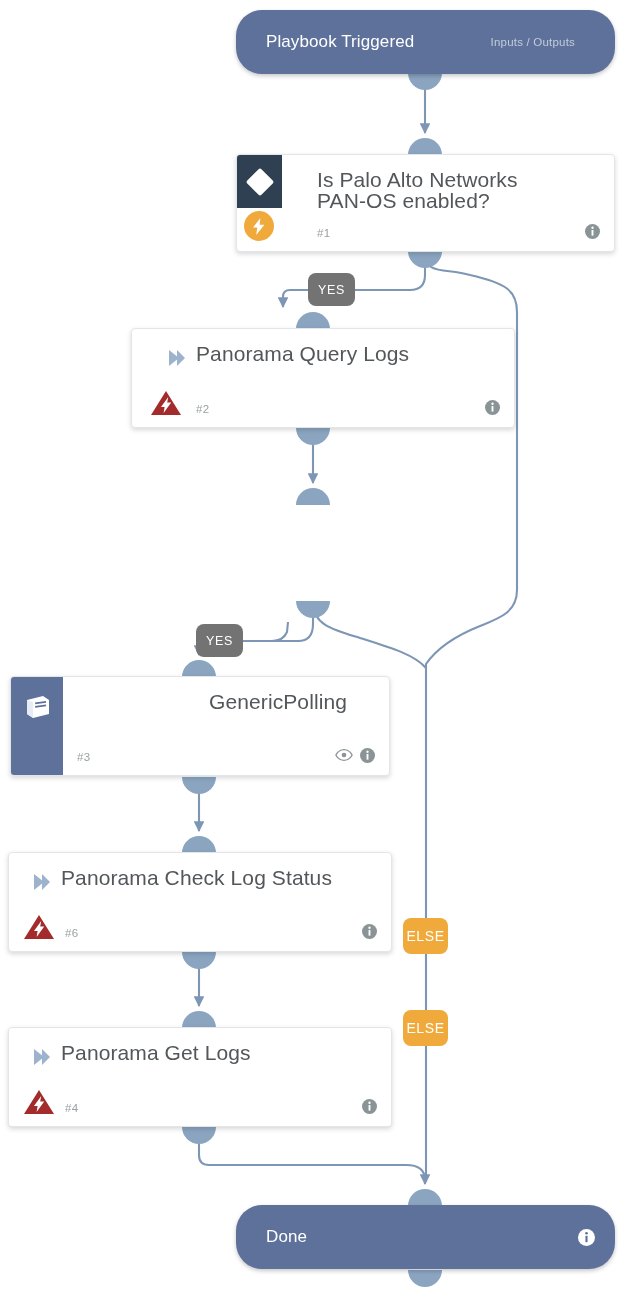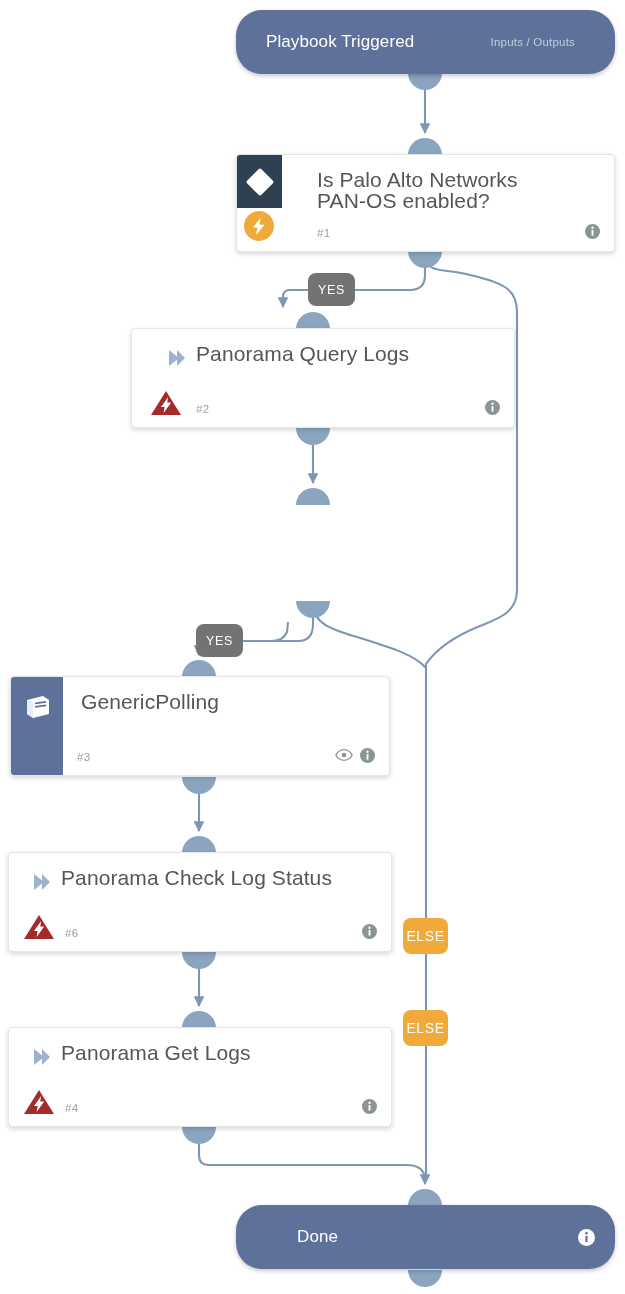--- a/index.html
+++ b/index.html
@@ -226,21 +226,21 @@
 
   <div class="card" style="left:10px;top:676px;width:380px;height:100px;">
     <div class="rail">
       <svg class="book" width="30" height="30" viewBox="0 0 30 30">
         <path d="M4 7 L20 3 L26 7 L26 21 L10 25 L4 21 Z" fill="#ffffff"></path>
         <path d="M10 9 L10 25 L4 21 L4 7 Z" fill="#e8ecf4"></path>
         <rect x="12" y="9.5" width="11" height="1.8" fill="#5e719b" transform="rotate(-8 12 9.5)"></rect>
         <rect x="12" y="13" width="11" height="1.8" fill="#5e719b" transform="rotate(-8 12 13)"></rect>
       </svg>
     </div>
-    <div class="card-title" style="left:70px;">GenericPolling</div>
+    <div class="card-title" style="left:70px;text-align:right;">GenericPolling</div>
     <div class="card-num" style="left:66px;">#3</div>
     <svg class="icon-eye" style="right:36px;bottom:13px;" viewBox="0 0 20 14">
       <path d="M10 1 C16 1 19 7 19 7 C19 7 16 13 10 13 C4 13 1 7 1 7 C1 7 4 1 10 1 Z" fill="none" stroke="#8a9396" stroke-width="1.5"></path>
       <circle cx="10" cy="7" r="2.6" fill="#8a9396"></circle>
     </svg>
     <svg class="icon-info" style="right:14px;bottom:12px;" viewBox="0 0 16 16">
       <circle cx="8" cy="8" r="8" fill="#8a9396"></circle>
       <rect x="7" y="6.4" width="2" height="6" fill="#fff"></rect>
       <circle cx="8" cy="4" r="1.25" fill="#fff"></circle>
     </svg>
@@ -284,21 +284,21 @@
       <rect x="7" y="6.4" width="2" height="6" fill="#fff"></rect>
       <circle cx="8" cy="4" r="1.25" fill="#fff"></circle>
     </svg>
   </div>
 
   <div class="tag tag-yes" style="left:308px;top:273px;">YES</div>
   <div class="tag tag-yes" style="left:196px;top:624px;">YES</div>
   <div class="tag tag-else" style="left:403px;top:918px;">ELSE</div>
   <div class="tag tag-else" style="left:403px;top:1010px;">ELSE</div>
 
-  <div class="pill" style="left:236px;top:1205px;width:379px;height:64px;padding-left:31px;">
+  <div class="pill" style="left:236px;top:1205px;width:379px;height:64px;">
     <span class="pill-title">Done</span>
     <svg style="margin-left:auto;margin-right:20px;width:17px;height:17px;" viewBox="0 0 16 16">
       <circle cx="8" cy="8" r="8" fill="#ffffff"></circle>
       <rect x="7" y="6.4" width="2" height="6" fill="#5e719b"></rect>
       <circle cx="8" cy="4" r="1.25" fill="#5e719b"></circle>
     </svg>
   </div>
 
 </div>
 

